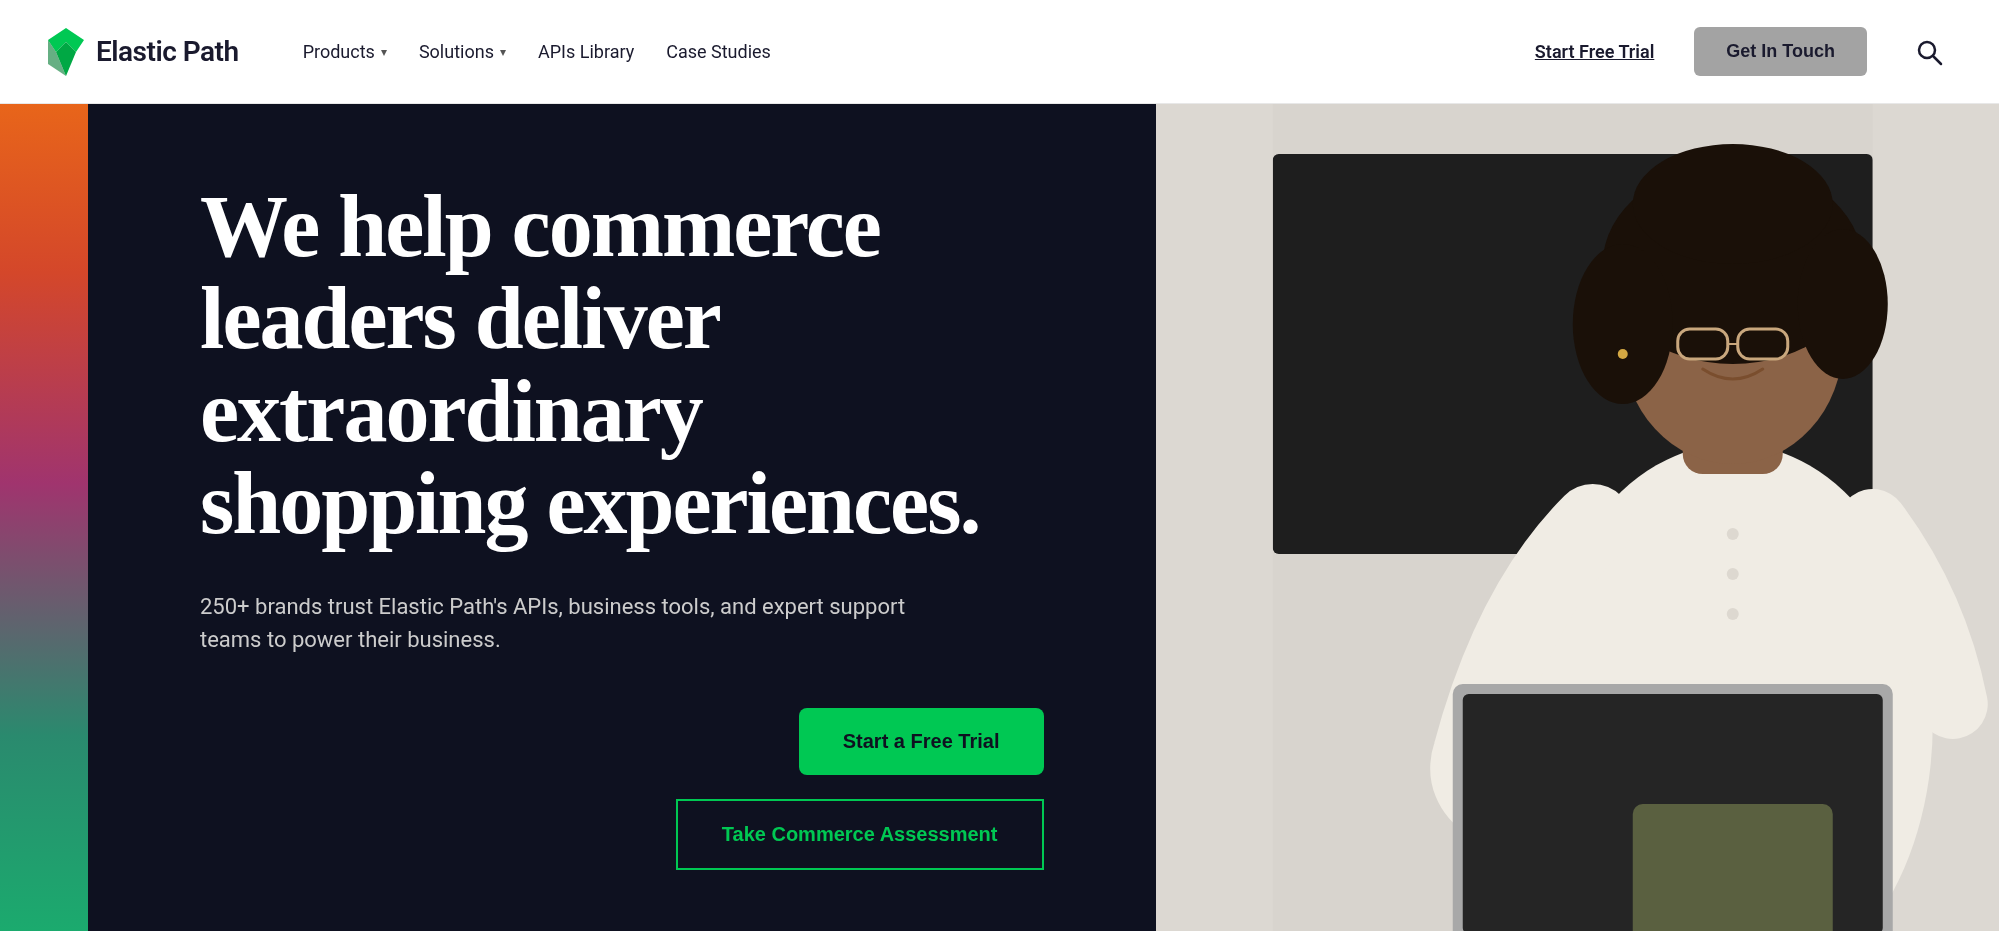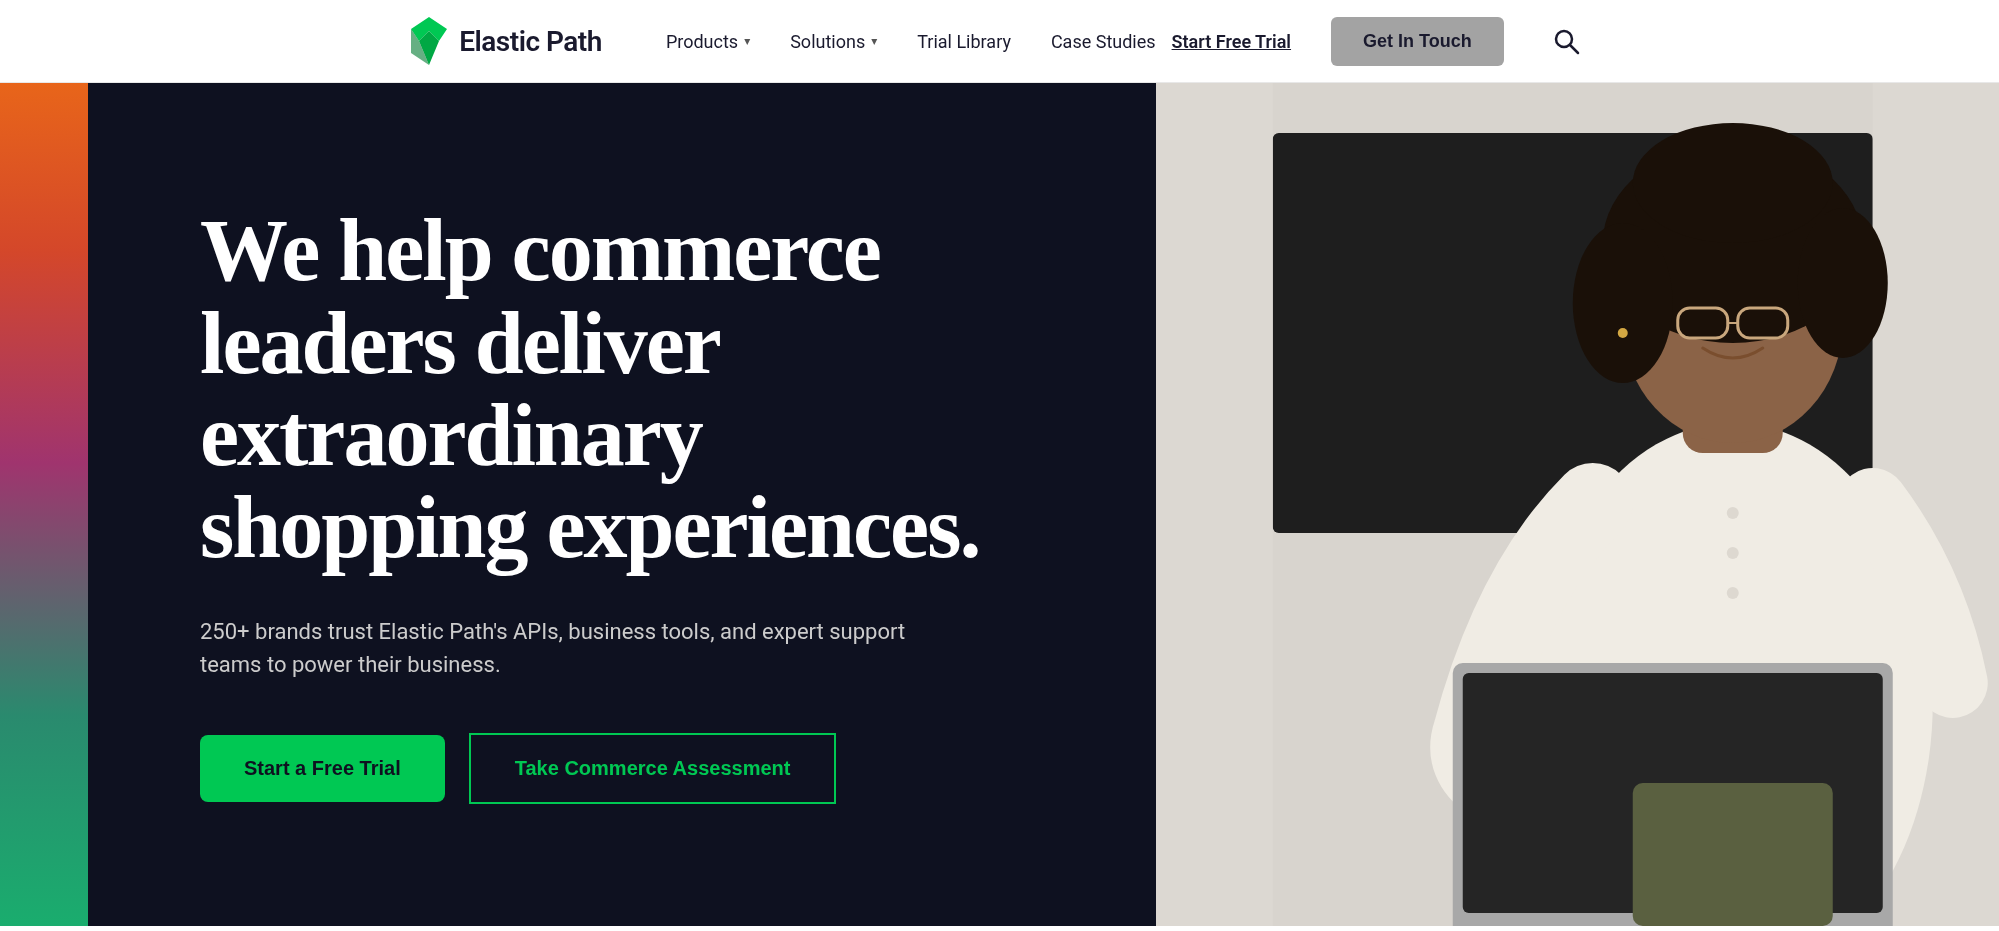--- a/index.html
+++ b/index.html
@@ -11,23 +11,23 @@
     body {
       font-family: -apple-system, BlinkMacSystemFont, 'Segoe UI', Roboto, sans-serif;
       width: 1999px;
       overflow-x: hidden;
     }
 
     
     .navbar {
       display: flex;
       align-items: center;
-      justify-content: center;
+      justify-content: space-between;
       padding: 0 48px;
-      height: 83px;
+      height: 104px;
       background: #ffffff;
       border-bottom: 1px solid #e8e8e8;
       position: relative;
       z-index: 10;
     }
 
     .navbar-left {
       display: flex;
       align-items: center;
       gap: 48px;
@@ -48,21 +48,20 @@
     .logo-text {
       font-size: 28px;
       font-weight: 600;
       color: #1a1a2e;
       letter-spacing: -0.5px;
     }
 
     .nav-links {
       display: flex;
       align-items: center;
-      gap: 8px;
     }
 
     .nav-item {
       display: flex;
       align-items: center;
       gap: 6px;
       padding: 8px 16px;
       font-size: 18px;
       color: #1a1a2e;
       cursor: pointer;
@@ -150,21 +149,22 @@
       font-size: 22px;
       color: #cccccc;
       line-height: 1.5;
       margin-bottom: 52px;
       max-width: 720px;
     }
 
     .hero-buttons {
       display: flex;
       gap: 24px;
-      align-items: center;
+      align-items: flex-end;
+      flex-direction: column;
     }
 
     .btn-free-trial {
       background: #00c853;
       color: #0e1120;
       border: none;
       padding: 22px 44px;
       font-size: 20px;
       font-weight: 700;
       border-radius: 8px;
@@ -232,21 +232,21 @@
     <div class="nav-links">
       <div class="nav-item">
         <span>Products</span>
         <span class="chevron">▾</span>
       </div>
       <div class="nav-item">
         <span>Solutions</span>
         <span class="chevron">▾</span>
       </div>
       <div class="nav-item">
-        <span>Trial Library</span>
+        <span>APIs Library</span>
       </div>
       <div class="nav-item">
         <span>Case Studies</span>
       </div>
     </div>
   </div>
 
   <div class="navbar-right">
     <span class="start-free-trial-link">Start Free Trial</span>
     <button class="get-in-touch-btn">Get In Touch</button>

